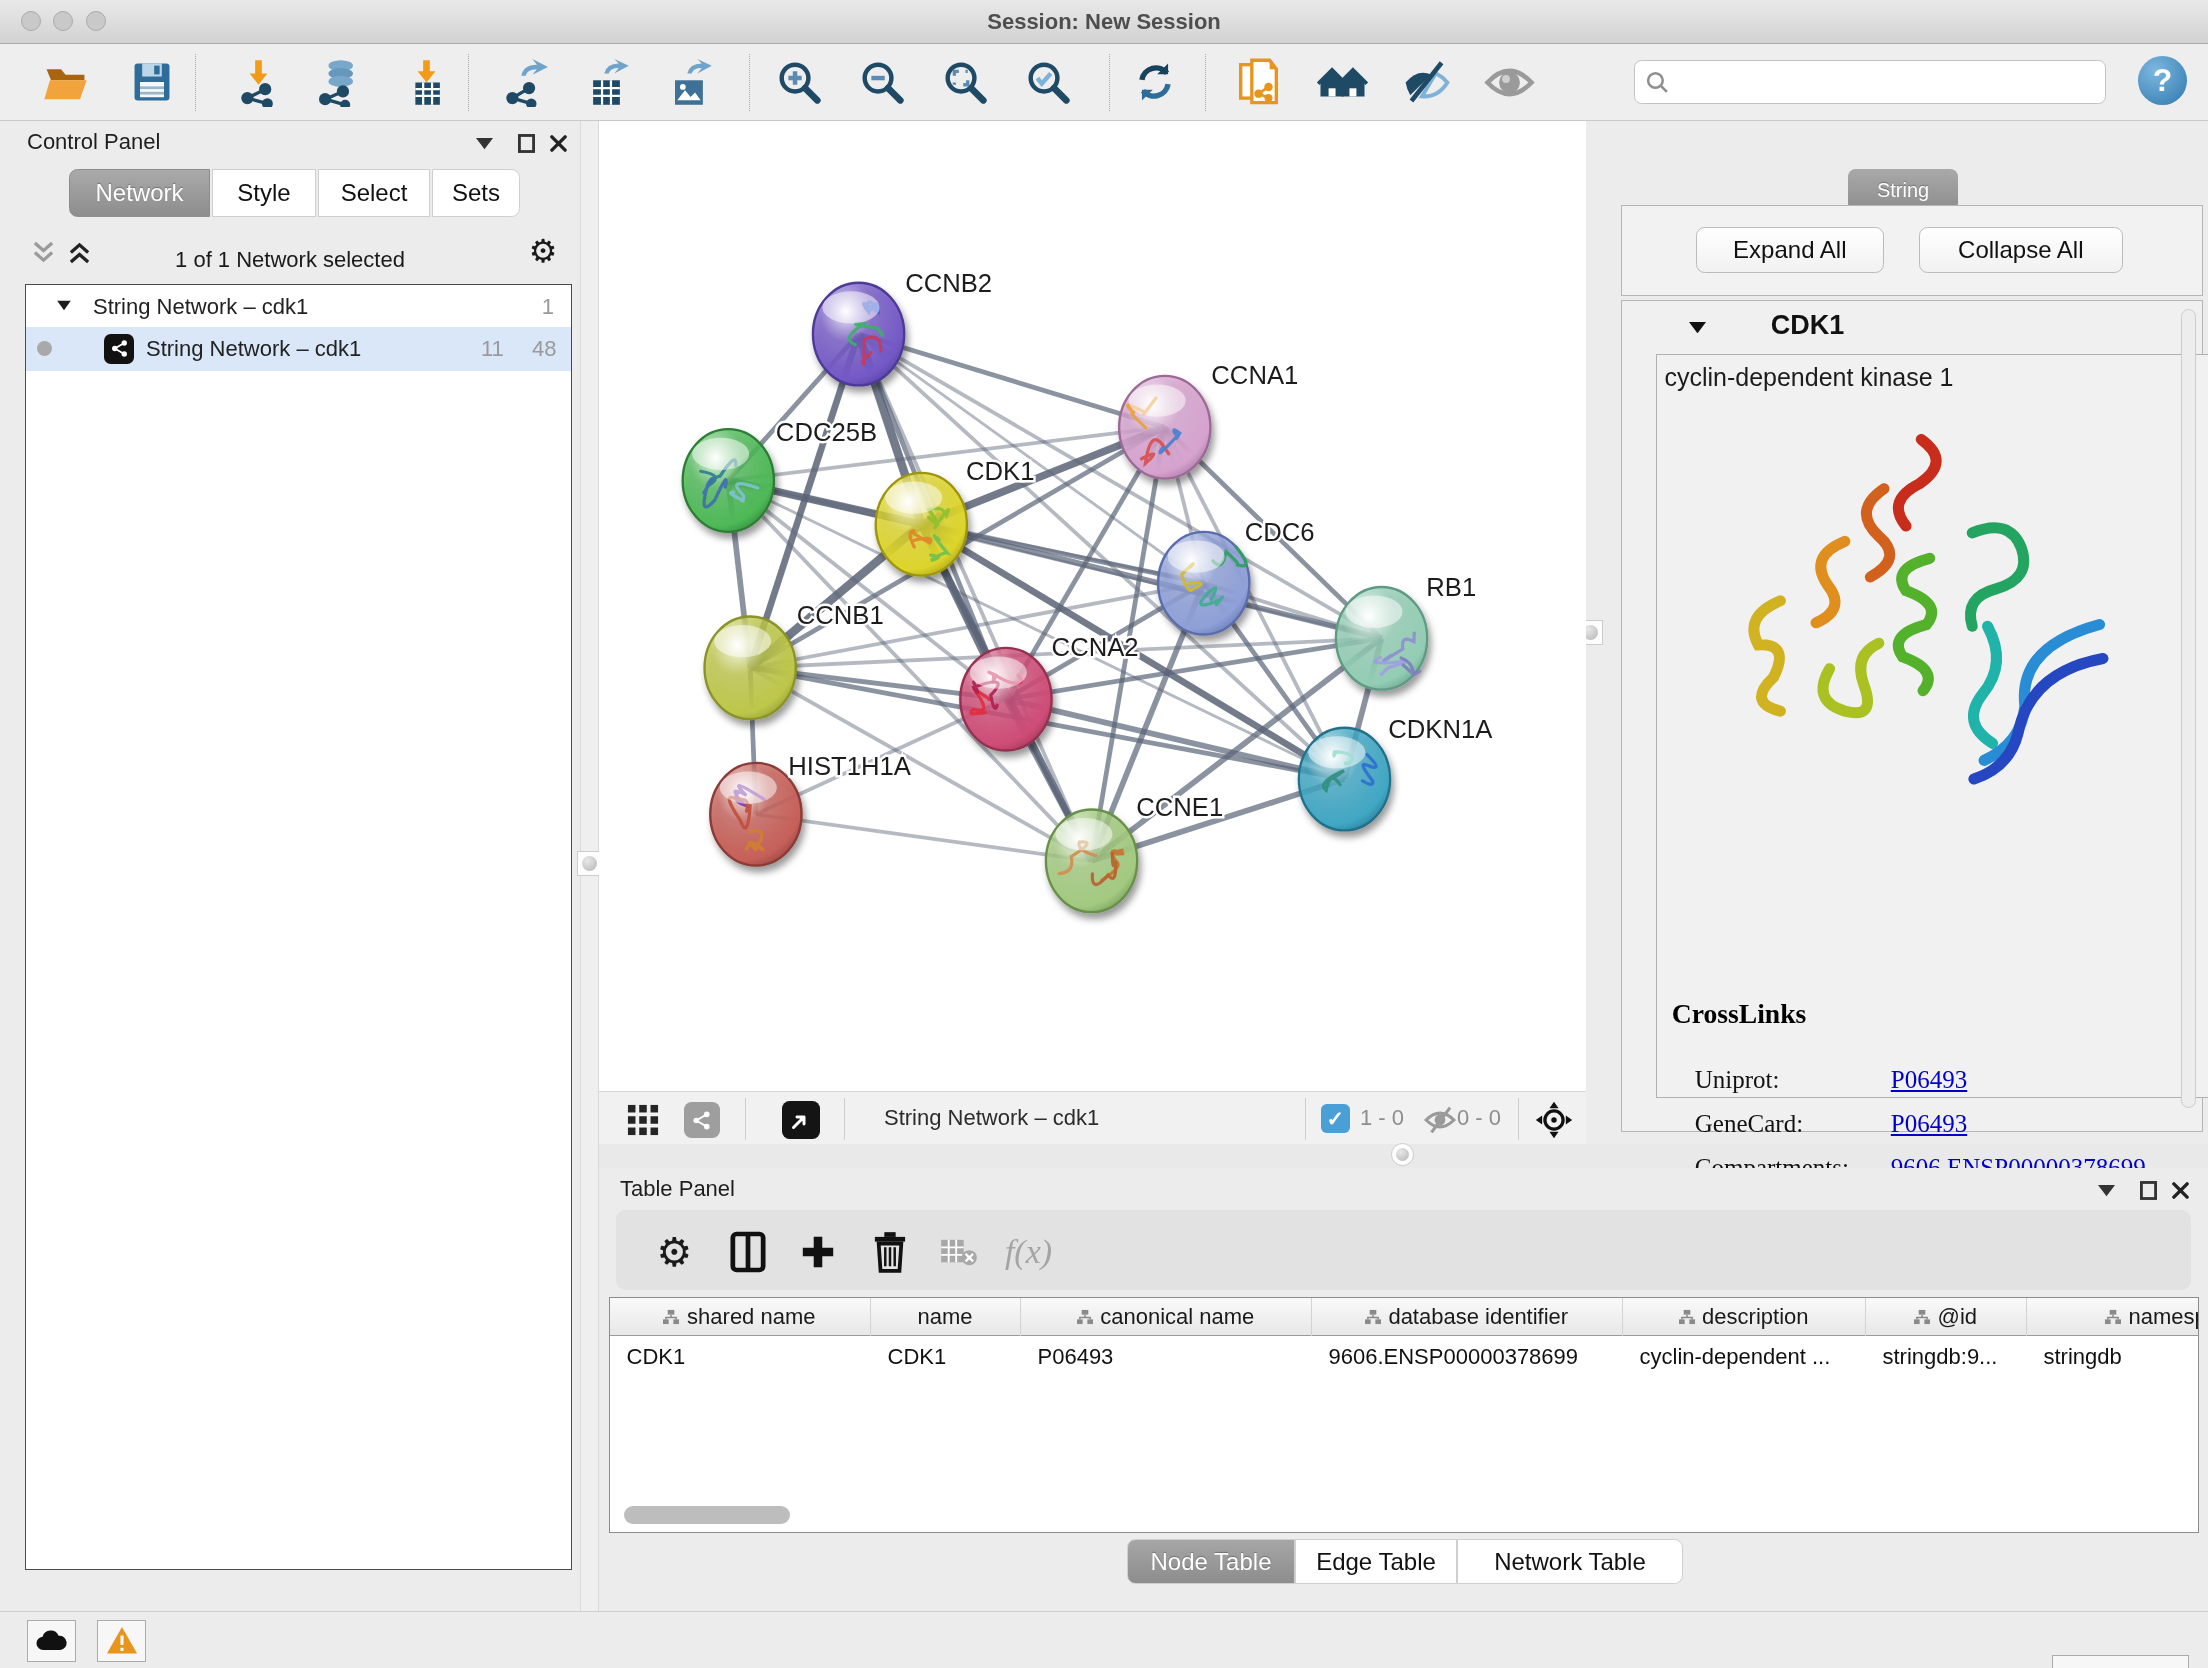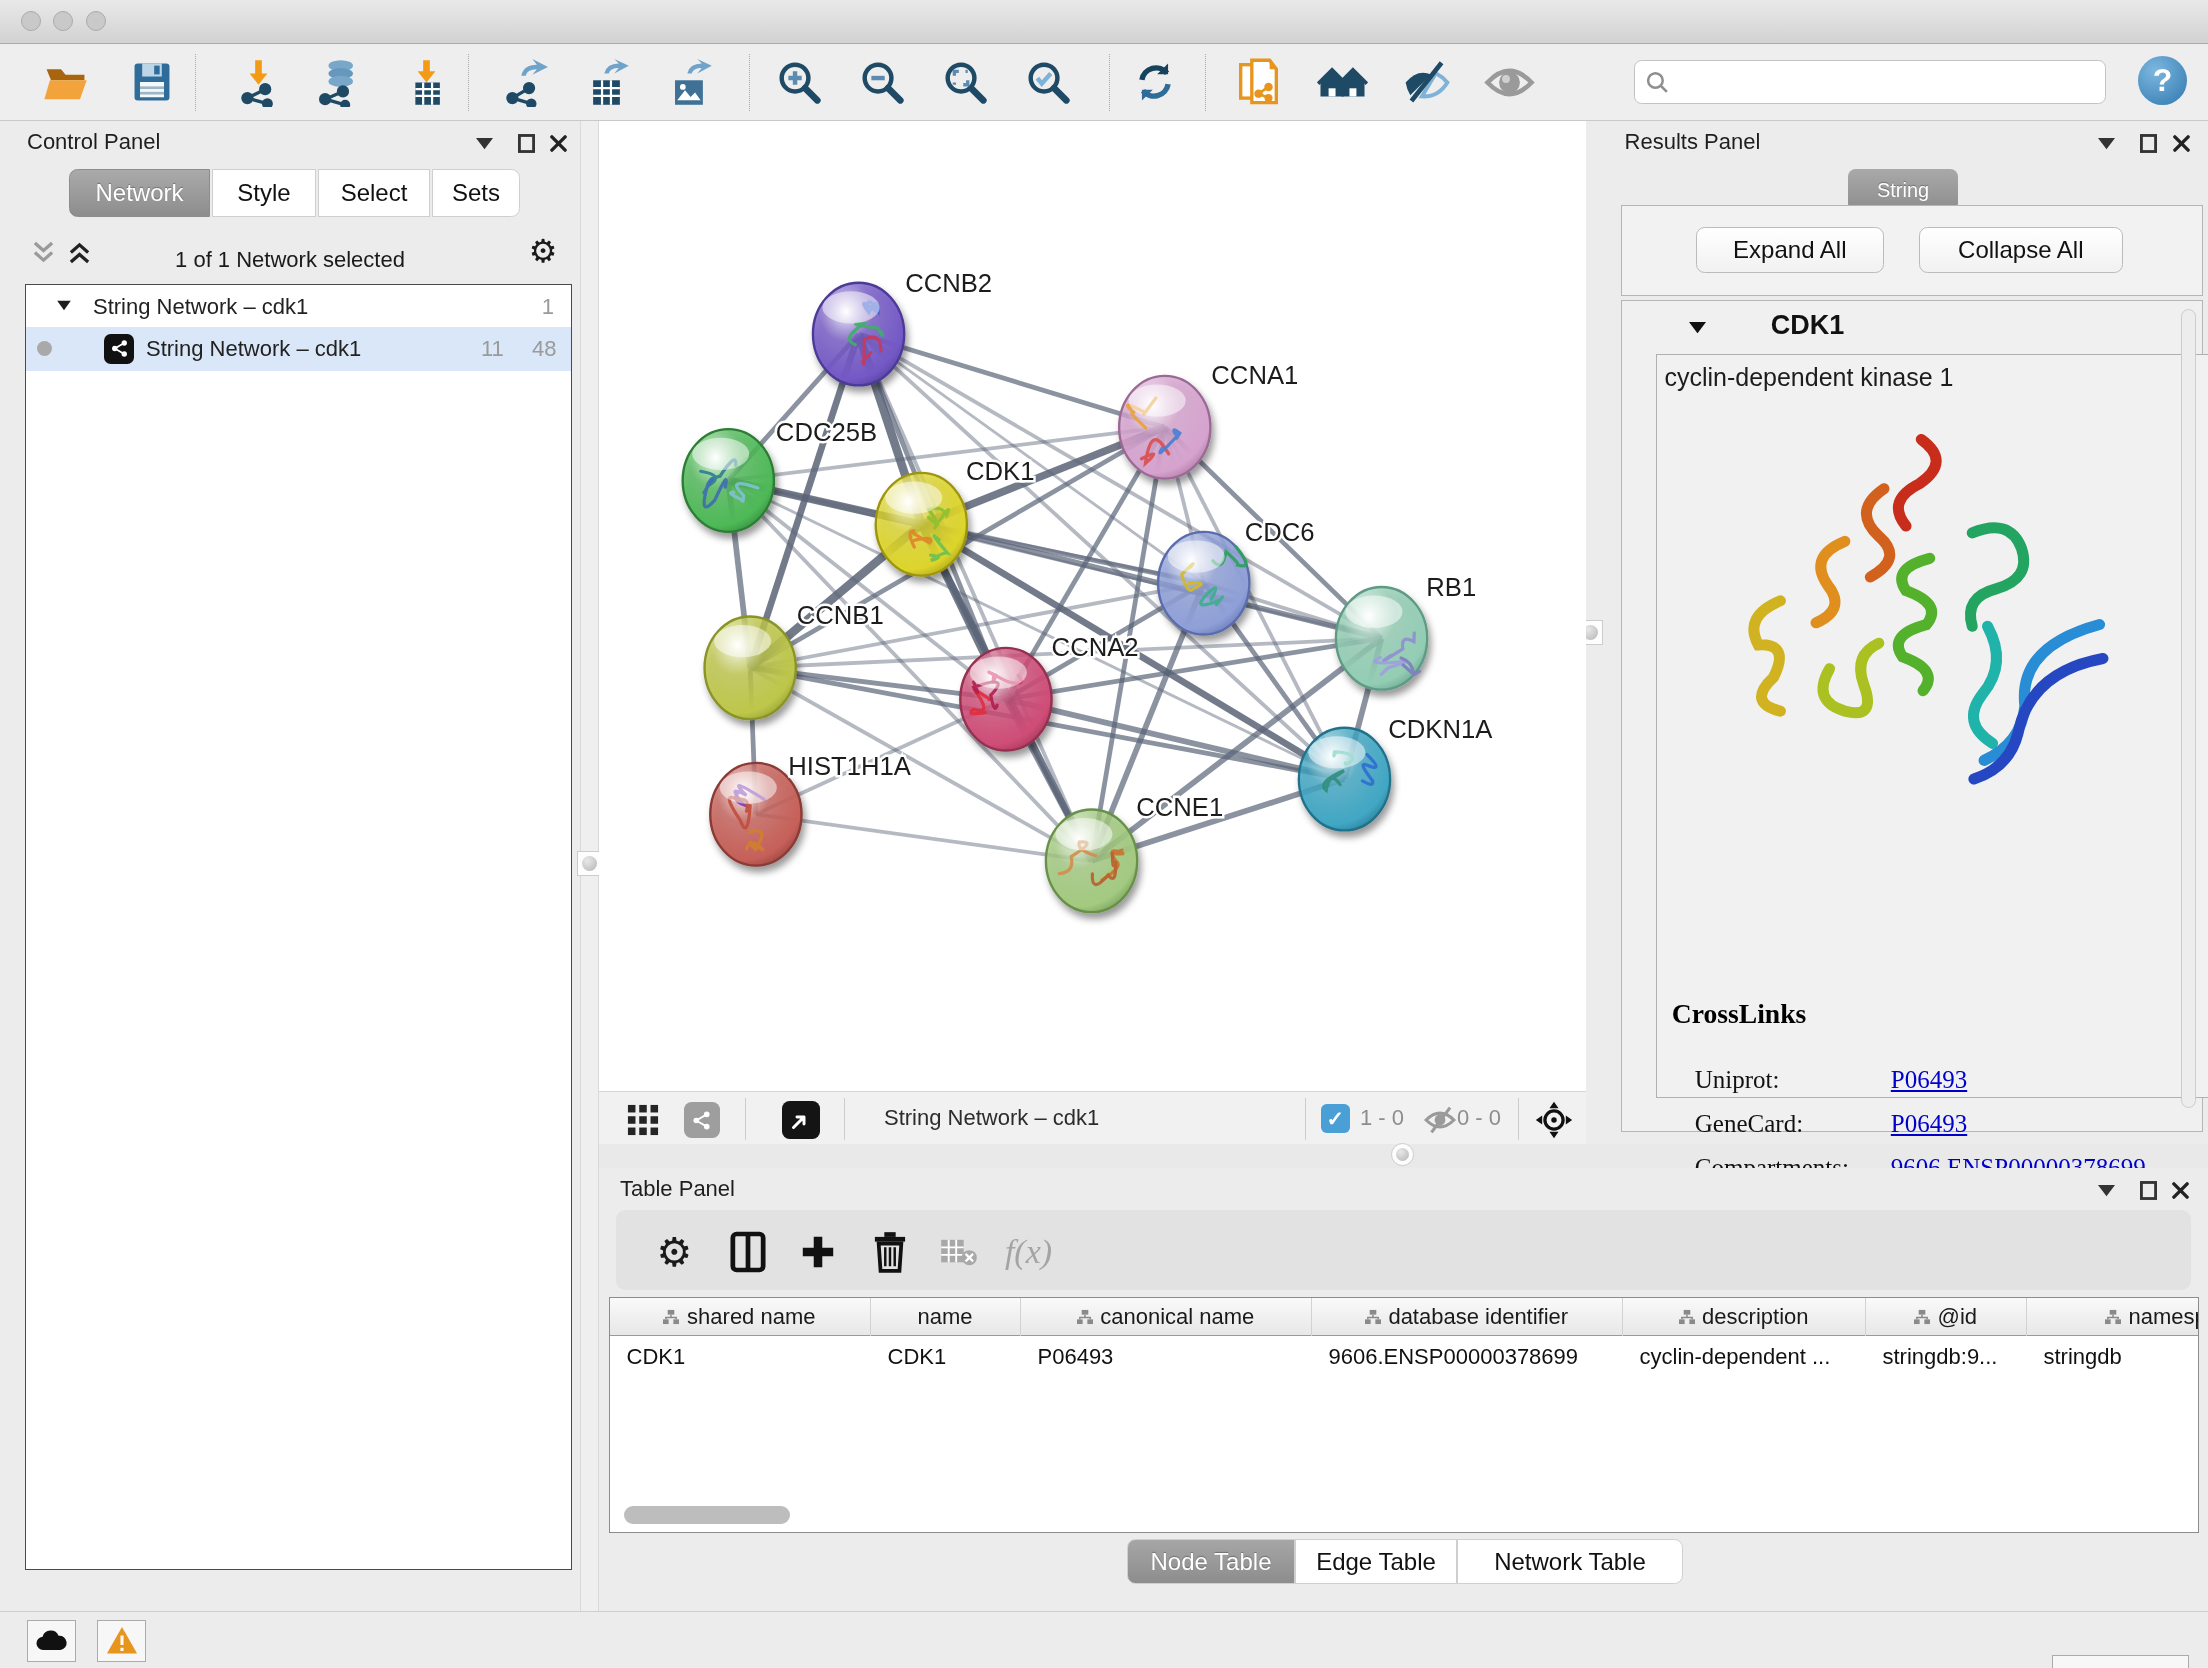--- a/index.html
+++ b/index.html
@@ -90,20 +90,21 @@
   .memdot { width:21px; height:21px; border-radius:50%; }
   .gearglyph { font-family:"DejaVu Sans", sans-serif; line-height:1; }
 </style>
 </head>
 <body>
 
 <div class="abs titlebar">
   <span class="tlight" style="left:21px"></span>
   <span class="tlight" style="left:53px"></span>
   <span class="tlight" style="left:86px"></span>
+  <div class="wtitle">Session: New Session</div>
 </div>
 
 <div class="abs toolbar">
   <div class="tb" style="left:38px">
     <svg width="49" height="49" viewBox="0 0 44 44">
         <path d="M5 10h13l4 5h17v5H9z" fill="#a9640f"></path>
         <path d="M8 20h33l-6 17H3z" fill="#f2a33c"></path>
       </svg>
   </div>
   <div class="tb" style="left:124px">
@@ -605,38 +606,20 @@
       </svg>
   </span>
 </div>
 <div class="abs gap">
   <div class="handle" style="left:792px; top:-1px; width:23px; height:23px; border-radius:11.4px">
       <i style="width:13.3px;height:13.3px"></i>
     </div>
 </div>
 
 <div class="abs rpanel">
-  <div class="phead">
-    <span class="ptitle" style="left:7.6px">Results Panel</span>
-    <span class="pbtn" style="left:477px">
-        <svg width="17" height="11.4" viewBox="0 0 18 12">
-          <path d="M0 0h18L9 12z" fill="#333"></path>
-        </svg>
-      </span>
-    <span class="pbtn" style="left:519px">
-        <svg width="17" height="19" viewBox="0 0 18 20">
-          <rect x="1.5" y="1.5" width="15" height="17" fill="none" stroke="#333" stroke-width="3"></rect>
-        </svg>
-      </span>
-    <span class="pbtn" style="left:552px">
-        <svg width="17" height="17" viewBox="0 0 18 18">
-          <path d="M2 2l14 14M16 2L2 16" stroke="#222" stroke-width="3.6" stroke-linecap="round"></path>
-        </svg>
-      </span>
-  </div>
   <div class="rtab">String</div>
   <div class="rbox1">
     <div class="rbtn" style="left:74px; width:188px">Expand All</div>
     <div class="rbtn" style="left:297px; width:204px">Collapse All</div>
   </div>
   <div class="rbox2">
     <div class="rsechead">
       <span class="pbtn" style="left:61px; top:9.5px">
           <svg width="17" height="11.4" viewBox="0 0 18 12">
             <path d="M0 0h18L9 12z" fill="#111"></path>

